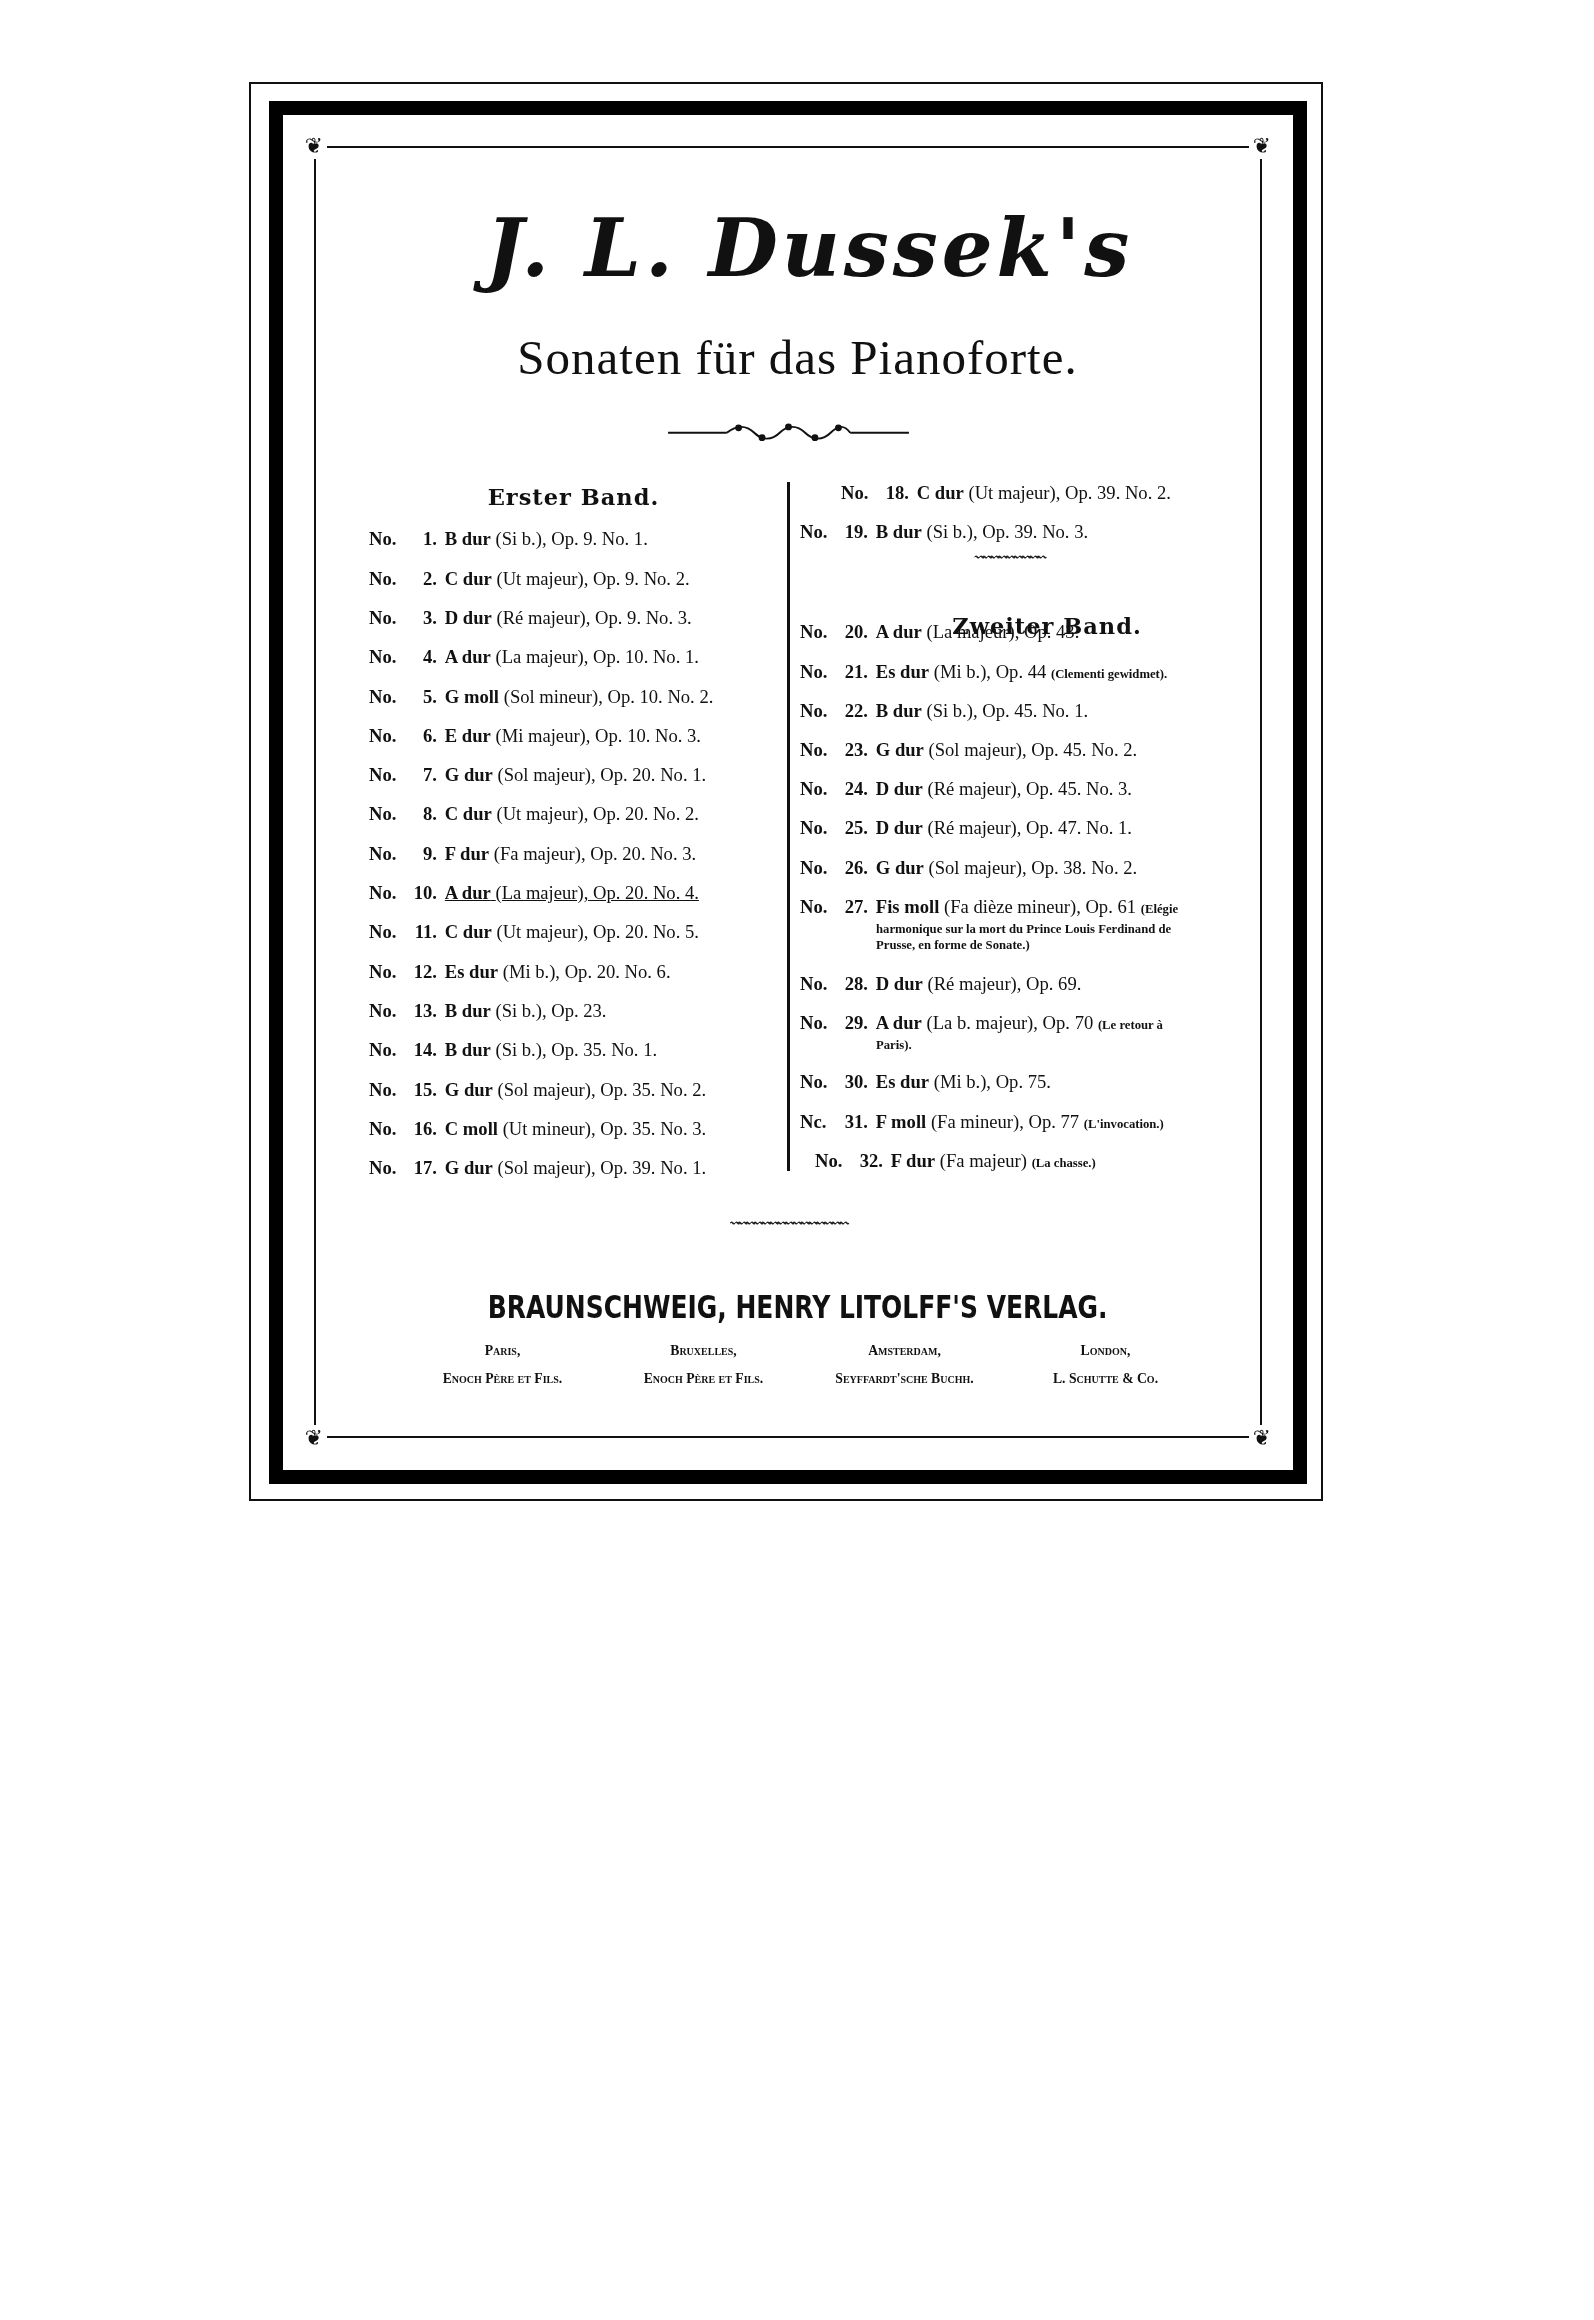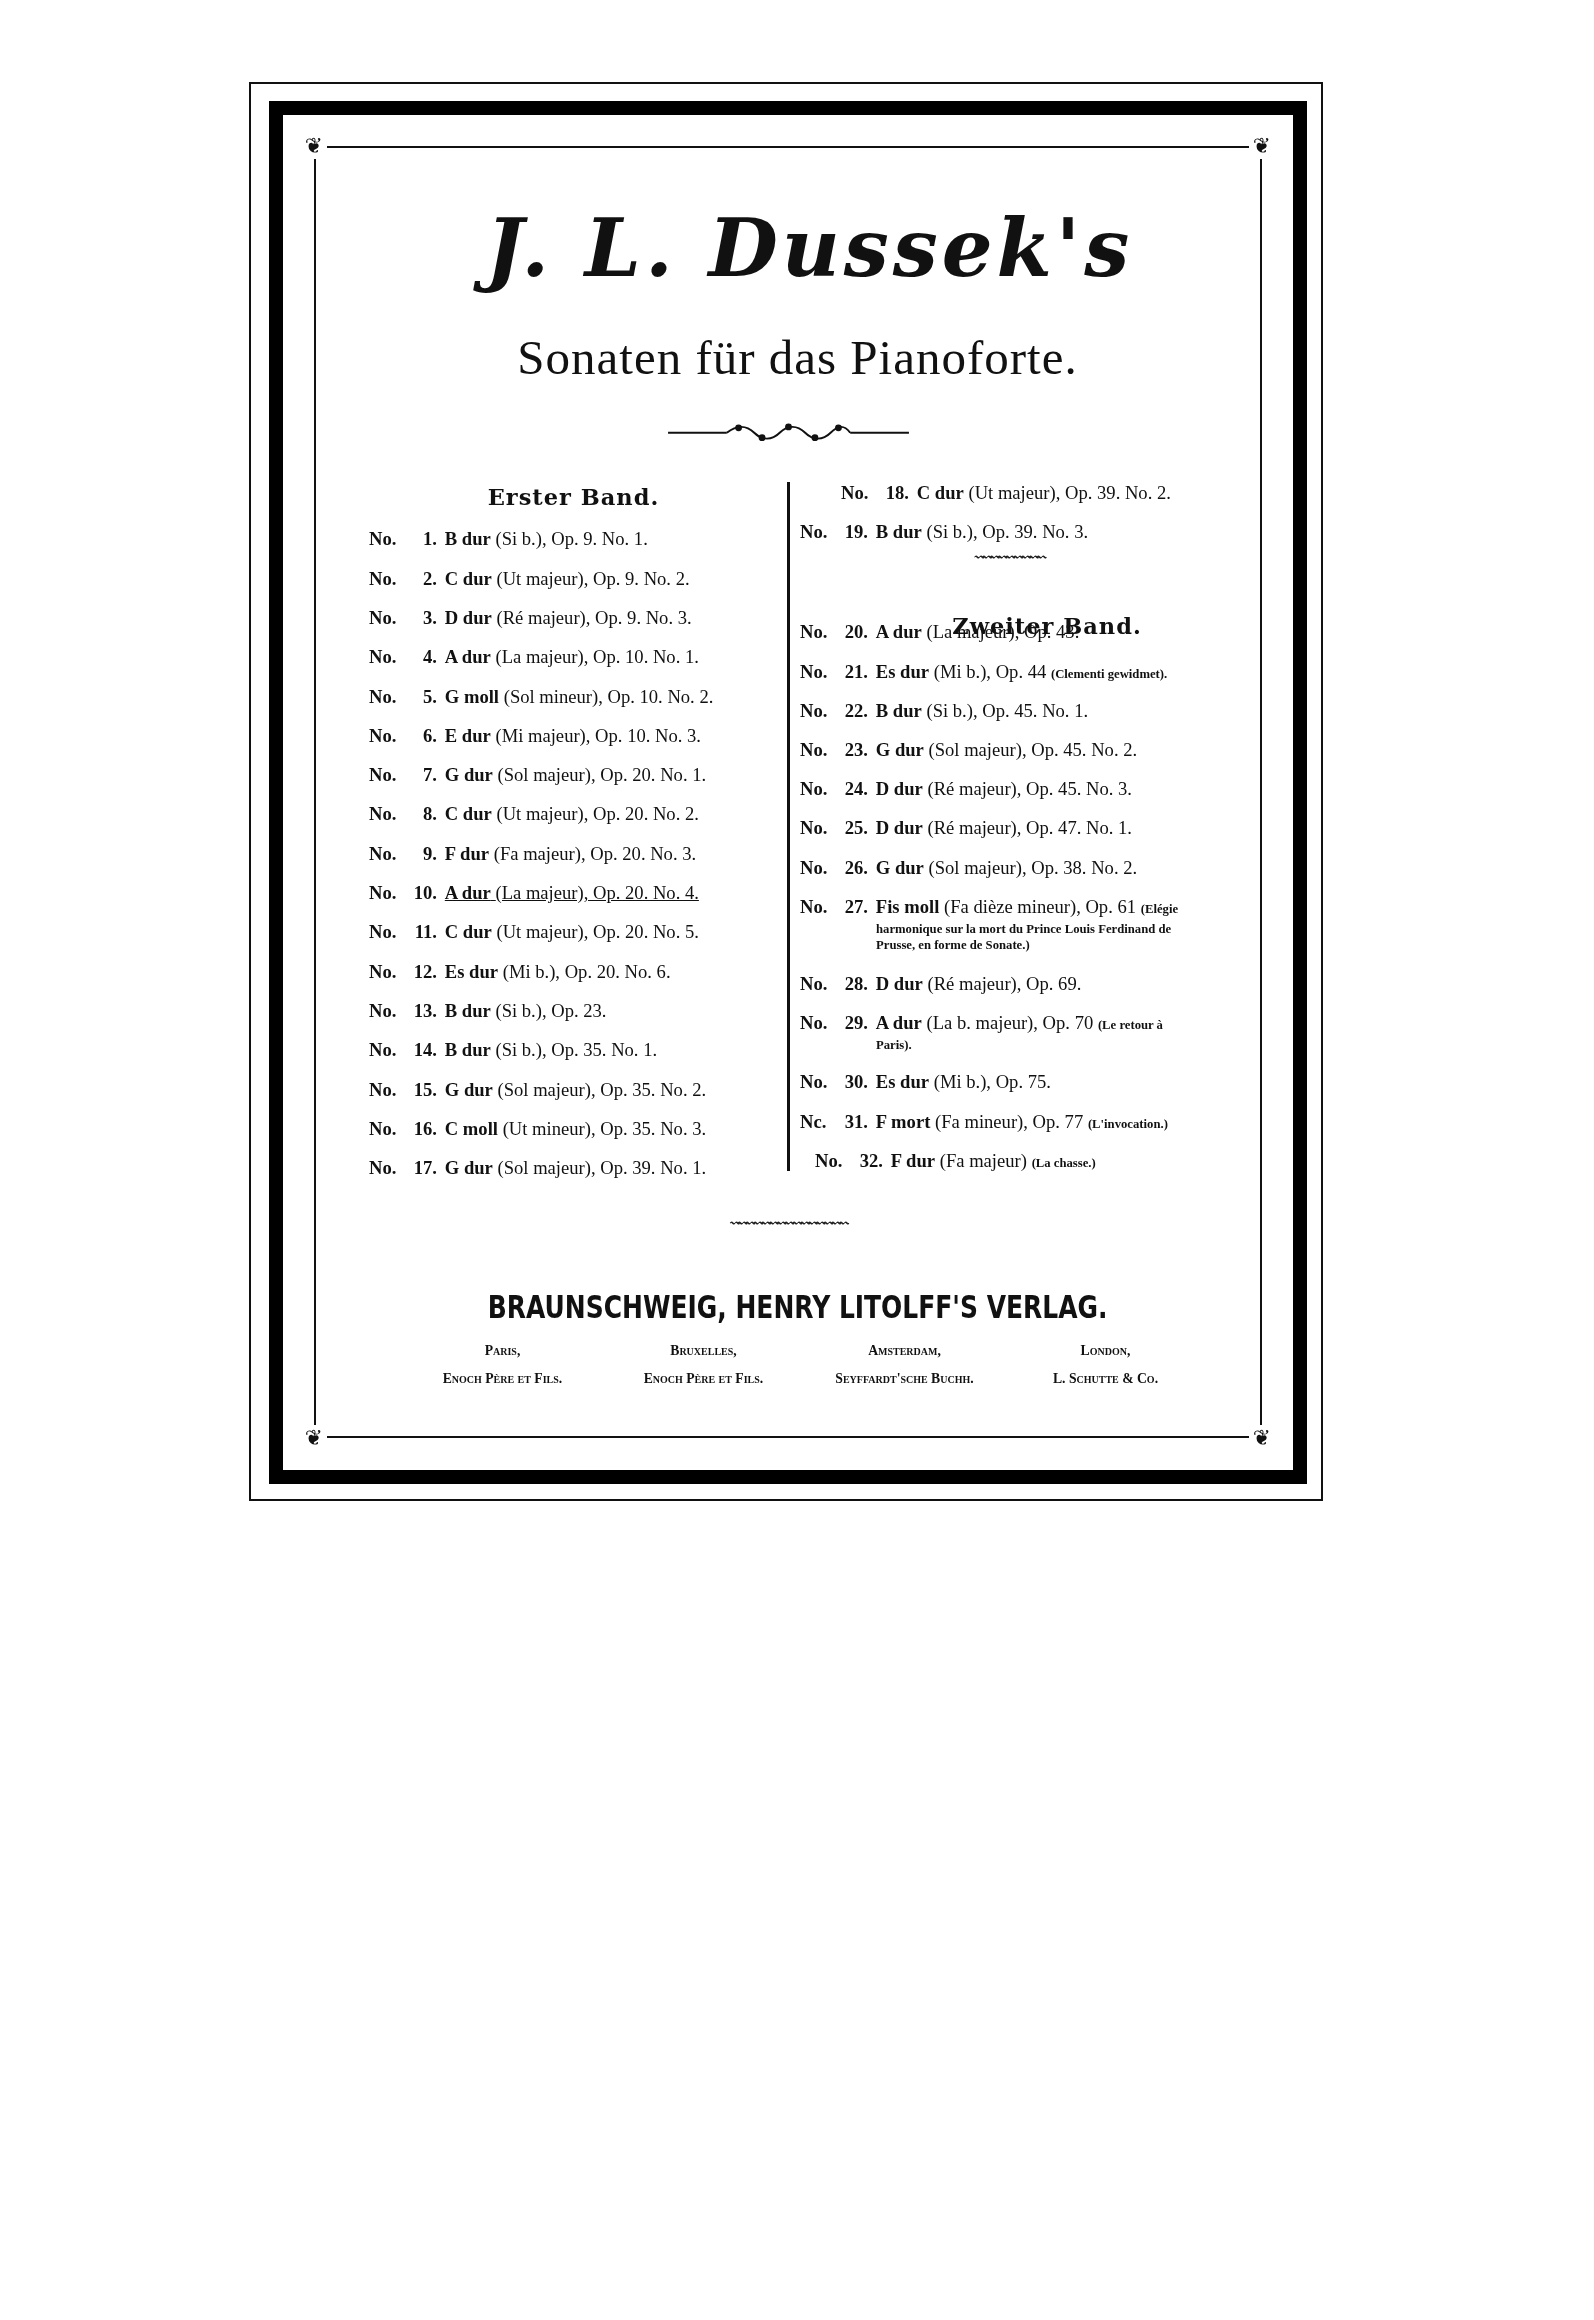--- a/index.html
+++ b/index.html
@@ -82,21 +82,21 @@
     <div class="row" style="left: 800px; top: 661px;"><span class="no">No.</span><span class="num">21.</span><span class="key">Es dur</span> <span>(Mi b.), Op. 44</span> <span class="note">(Clementi gewidmet).</span></div>
     <div class="row" style="left: 800px; top: 700px;"><span class="no">No.</span><span class="num">22.</span><span class="key">B dur</span> <span>(Si b.), Op. 45. No. 1.</span> </div>
     <div class="row" style="left: 800px; top: 739px;"><span class="no">No.</span><span class="num">23.</span><span class="key">G dur</span> <span>(Sol majeur), Op. 45. No. 2.</span> </div>
     <div class="row" style="left: 800px; top: 778px;"><span class="no">No.</span><span class="num">24.</span><span class="key">D dur</span> <span>(Ré majeur), Op. 45. No. 3.</span> </div>
     <div class="row" style="left: 800px; top: 817px;"><span class="no">No.</span><span class="num">25.</span><span class="key">D dur</span> <span>(Ré majeur), Op. 47. No. 1.</span> </div>
     <div class="row" style="left: 800px; top: 857px;"><span class="no">No.</span><span class="num">26.</span><span class="key">G dur</span> <span>(Sol majeur), Op. 38. No. 2.</span> </div>
     <div class="row" style="left: 800px; top: 896px;"><span class="no">No.</span><span class="num">27.</span><span class="key">Fis moll</span> <span>(Fa dièze mineur), Op. 61</span> <span class="note">(Elégie</span><span class="cont">harmonique sur la mort du Prince Louis Ferdinand de Prusse, en forme de Sonate.)</span></div>
     <div class="row" style="left: 800px; top: 973px;"><span class="no">No.</span><span class="num">28.</span><span class="key">D dur</span> <span>(Ré majeur), Op. 69.</span> </div>
     <div class="row" style="left: 800px; top: 1012px;"><span class="no">No.</span><span class="num">29.</span><span class="key">A dur</span> <span>(La b. majeur), Op. 70</span> <span class="note">(Le retour à</span><span class="cont">Paris).</span></div>
     <div class="row" style="left: 800px; top: 1071px;"><span class="no">No.</span><span class="num">30.</span><span class="key">Es dur</span> <span>(Mi b.), Op. 75.</span> </div>
-    <div class="row" style="left: 800px; top: 1111px;"><span class="no">Nc.</span><span class="num">31.</span><span class="key">F mort</span> <span>(Fa mineur), Op. 77</span> <span class="note">(L'invocation.)</span></div>
+    <div class="row" style="left: 800px; top: 1111px;"><span class="no">Nc.</span><span class="num">31.</span><span class="key">F moll</span> <span>(Fa mineur), Op. 77</span> <span class="note">(L'invocation.)</span></div>
     <div class="row" style="left: 800px; top: 1150px; margin-left: 15px;"><span class="no">No.</span><span class="num">32.</span><span class="key">F dur</span> <span>(Fa majeur)</span> <span class="note">(La chasse.)</span></div>
   </div>
 
 <div class="wavy" style="left:941px;top:549px;width:137px;">〰〰〰〰〰〰〰〰〰</div>
 <div class="heading" style="left:900px;top:578px;width:294px;margin-top:35px;">Zweiter Band.</div>
 
 <div class="wavy" style="left:676px;top:1215px;width:225px;">〰〰〰〰〰〰〰〰〰〰〰〰〰〰〰</div>
 
 <div class="publisher">BRAUNSCHWEIG, HENRY LITOLFF'S VERLAG.</div>
 

